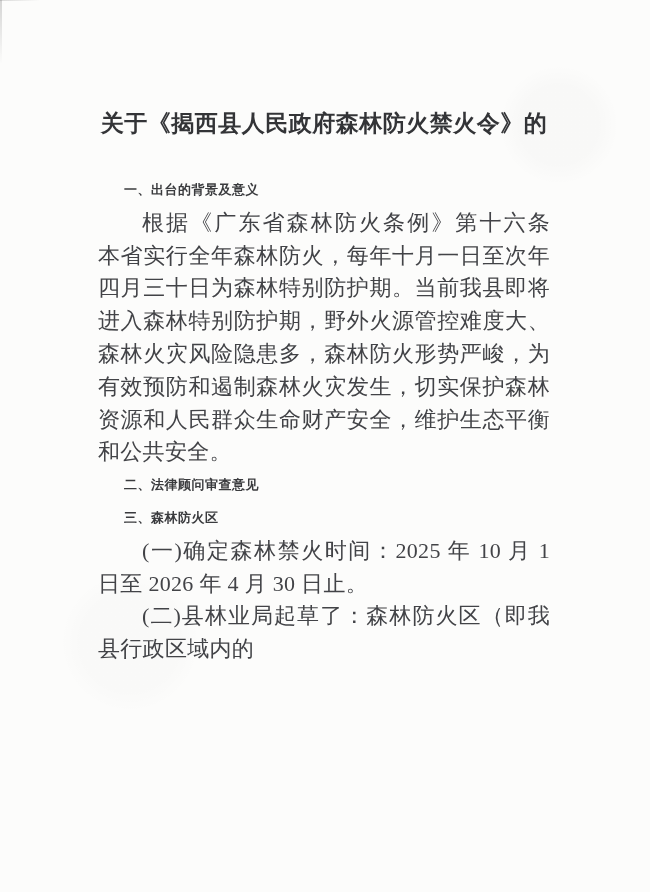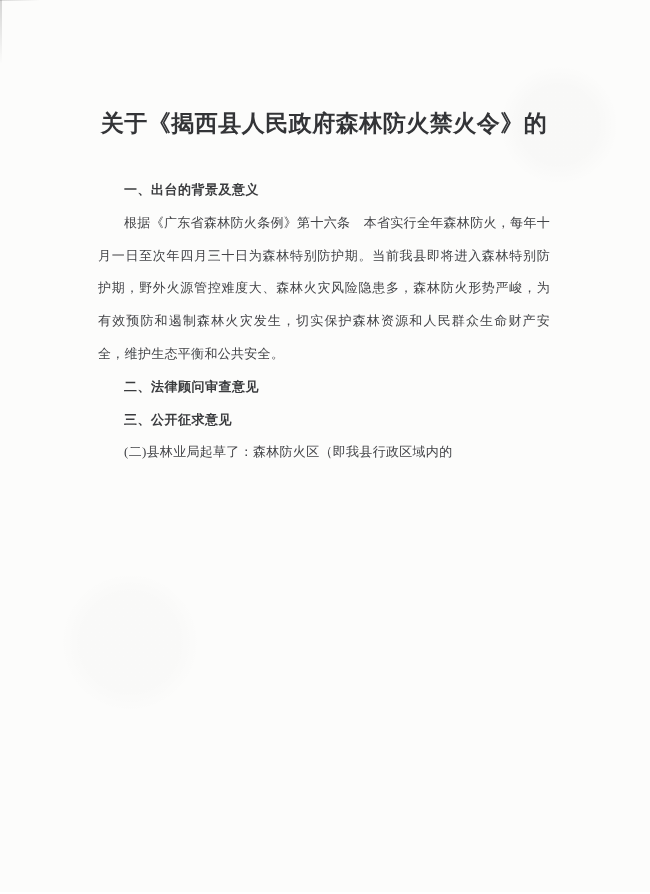--- a/index.html
+++ b/index.html
@@ -54,21 +54,21 @@
     margin: 0;
     font-size: 13px;
     font-weight: bold;
     line-height: 32.8px;
     text-indent: 2em;
     color: #3a3b3e;
     letter-spacing: 0.5px;
   }
   .para {
     margin: 0;
-    font-size: 13px;
+    font-size: 22px;
     line-height: 32.8px;
     text-indent: 2em;
     text-align: justify;
     letter-spacing: 0.3px;
     color: #424347;
   }
 </style>
 </head>
 <body>
 
@@ -79,16 +79,17 @@
   <div class="content">
     <h1 class="title">
       <span>关于《揭西县人民政府森林防火禁火令》的</span><br>
     </h1>
 
     <div class="heading">一、出台的背景及意义</div>
     <p class="para">根据《广东省森林防火条例》第十六条　本省实行全年森林防火，每年十月一日至次年四月三十日为森林特别防护期。当前我县即将进入森林特别防护期，野外火源管控难度大、森林火灾风险隐患多，森林防火形势严峻，为有效预防和遏制森林火灾发生，切实保护森林资源和人民群众生命财产安全，维护生态平衡和公共安全。</p>
 
     <div class="heading">二、法律顾问审查意见</div>
 
-    <div class="heading">三、公开征求意见</div>
+    <div class="heading">三、森林防火区</div>
+    <p class="para">(一)确定森林禁火时间：2025 年 10 月 1 日至 2026 年 4 月 30 日止。</p>
     <p class="para">(二)县林业局起草了：森林防火区（即我县行政区域内的</p>
   </div>
 </div>
 
 </body></html>

